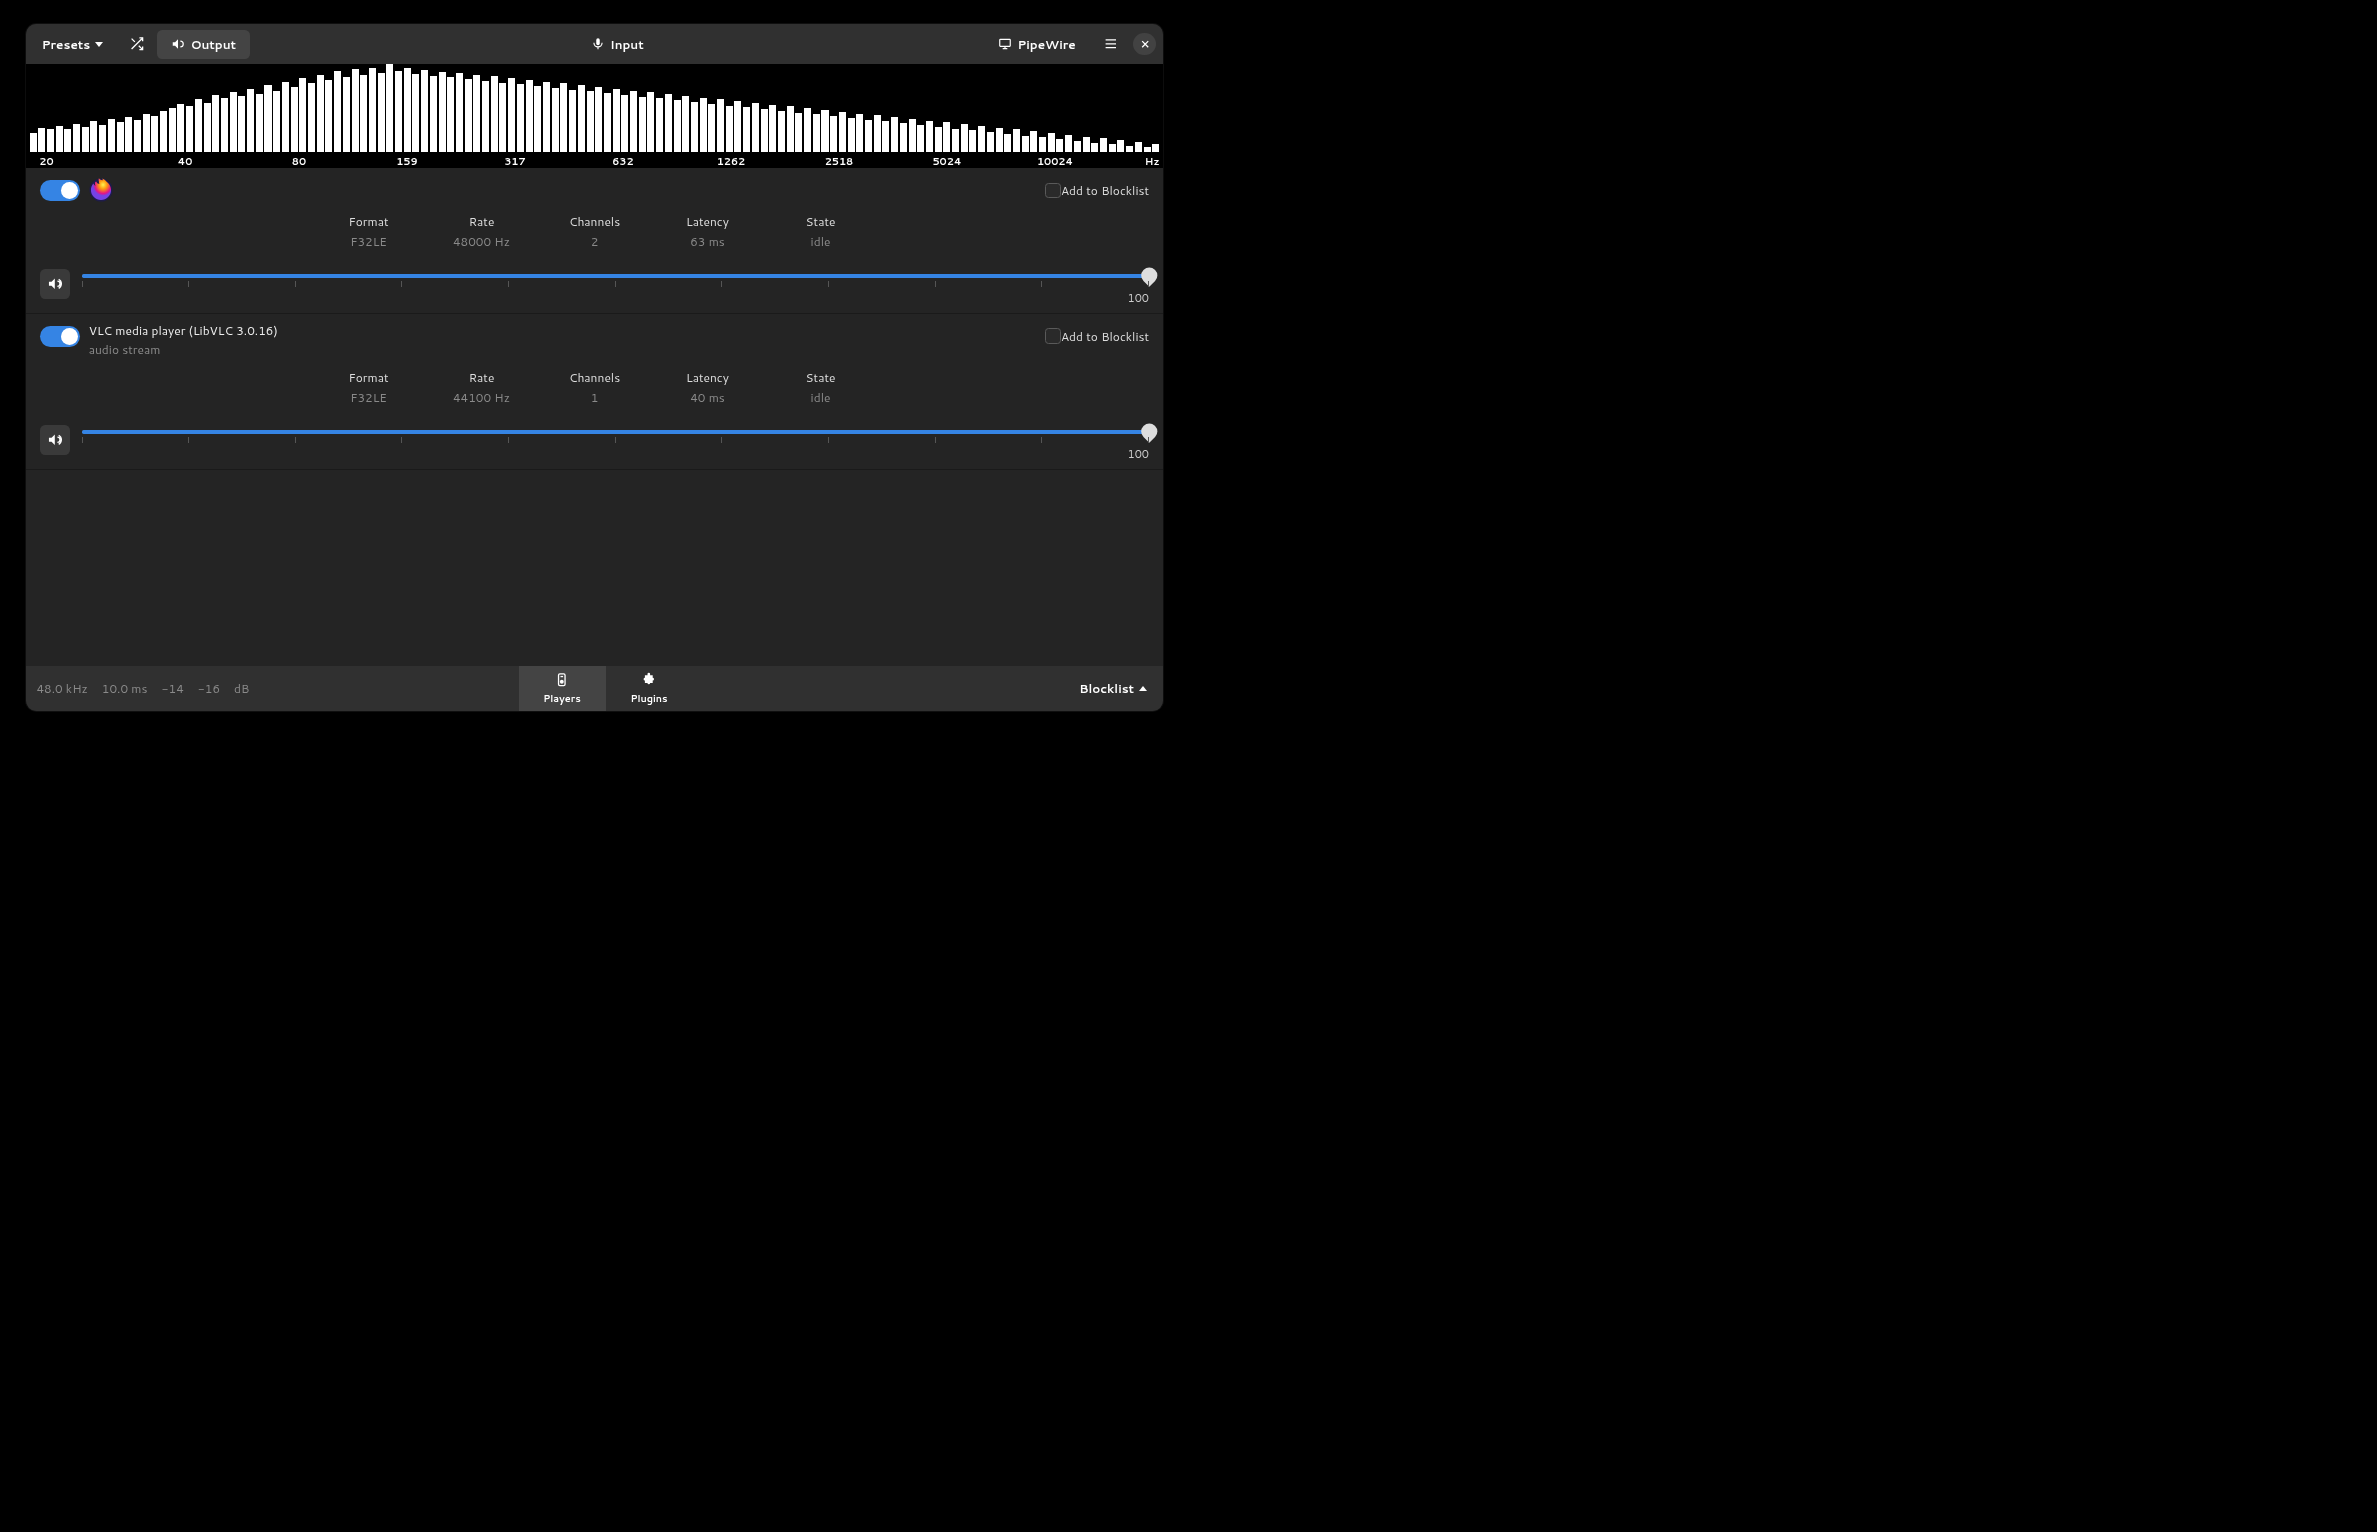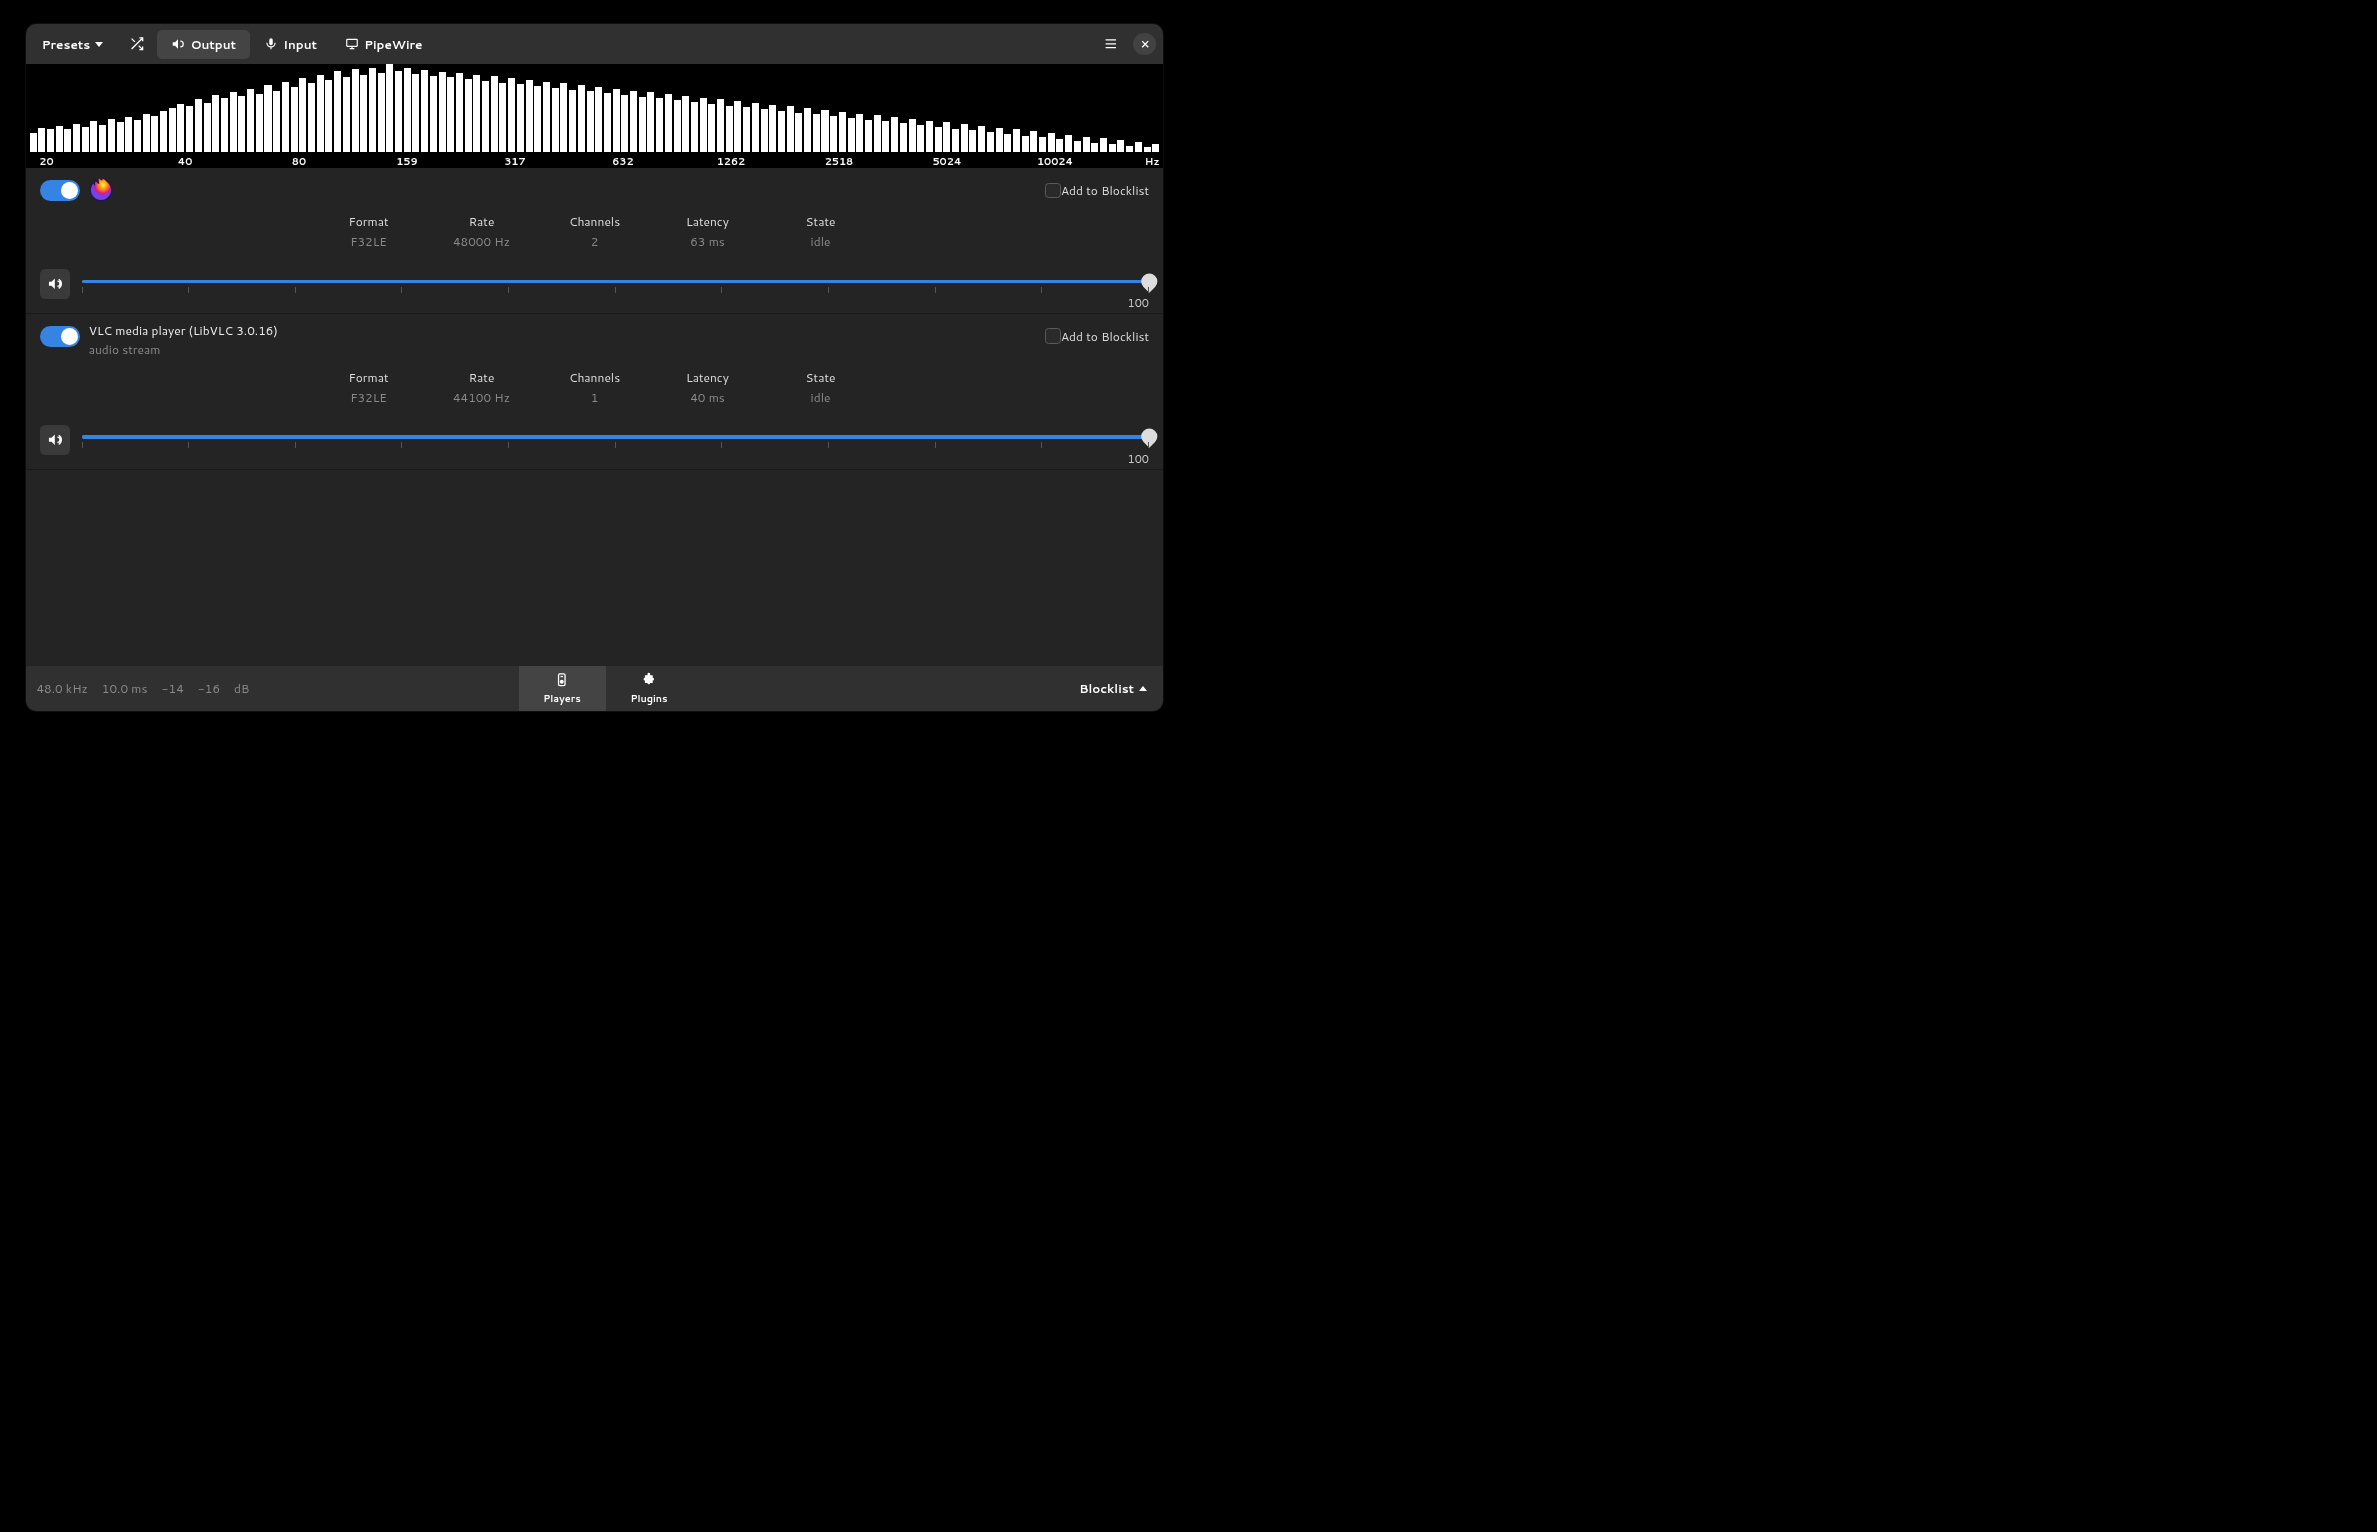--- a/index.html
+++ b/index.html
@@ -27,21 +27,21 @@
   .presets-btn {
     display: flex; align-items: center; gap: 5.2px;
     padding: 5.2px 8.7px;
     border-radius: 5.2px;
     color: #fff; font-size: 12px; font-weight: 600;
     cursor: pointer;
   }
   .chev-down { width: 0; height: 0; border-left: 4.3px solid transparent; border-right: 4.3px solid transparent; border-top: 5.2px solid #fff; }
   .chev-up { width: 0; height: 0; border-left: 4.3px solid transparent; border-right: 4.3px solid transparent; border-bottom: 5.2px solid #fff; }
   .shuffle-icon svg { display: block; }
-  .tb-center { flex: 1; display: flex; justify-content: flex-start; }
+  .tb-center { flex: 1; display: flex; justify-content: space-between; }
   .seg {
     display: flex; align-items: center; gap: 5.2px;
     padding: 6px 14px;
     border-radius: 5.2px;
     color: #fff; font-size: 12px; font-weight: 600;
     cursor: pointer;
   }
   .seg.active { background: #444444; }
   .tb-right { display: flex; align-items: center; gap: 5.2px; }
   .icon-btn {
@@ -121,21 +121,21 @@
   }
   .meta-row {
     display: flex; justify-content: center; gap: 52px;
     margin-top: 10.4px;
     font-size: 12px;
   }
   .meta-col { text-align: center; min-width: 61px; }
   .meta-label { color: #ddd; font-weight: 500; }
   .meta-val { color: #8a8a8a; margin-top: 3.5px; }
   .vol-row {
-    display: flex; align-items: flex-end; gap: 12px;
+    display: flex; align-items: center; gap: 12px;
     margin-top: 19px;
   }
   .mute-btn {
     width: 29.5px; height: 29.5px; border-radius: 5.2px;
     background: #3a3a3a;
     display: flex; align-items: center; justify-content: center;
     cursor: pointer;
   }
   .slider-wrap { flex: 1; position: relative; padding-bottom: 15.6px; }
   .track-bg {

